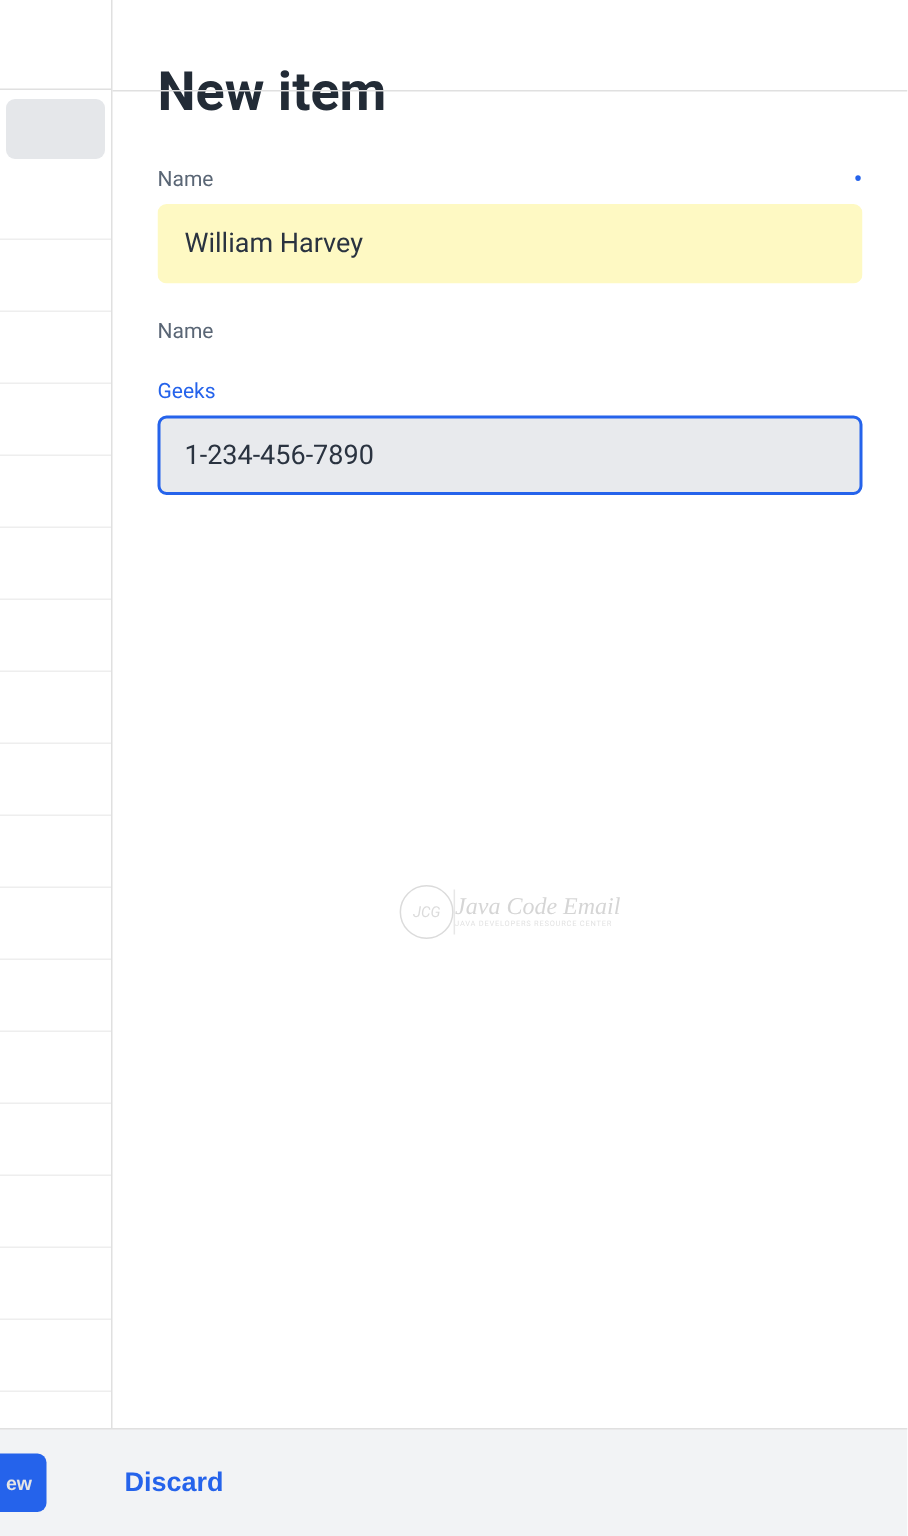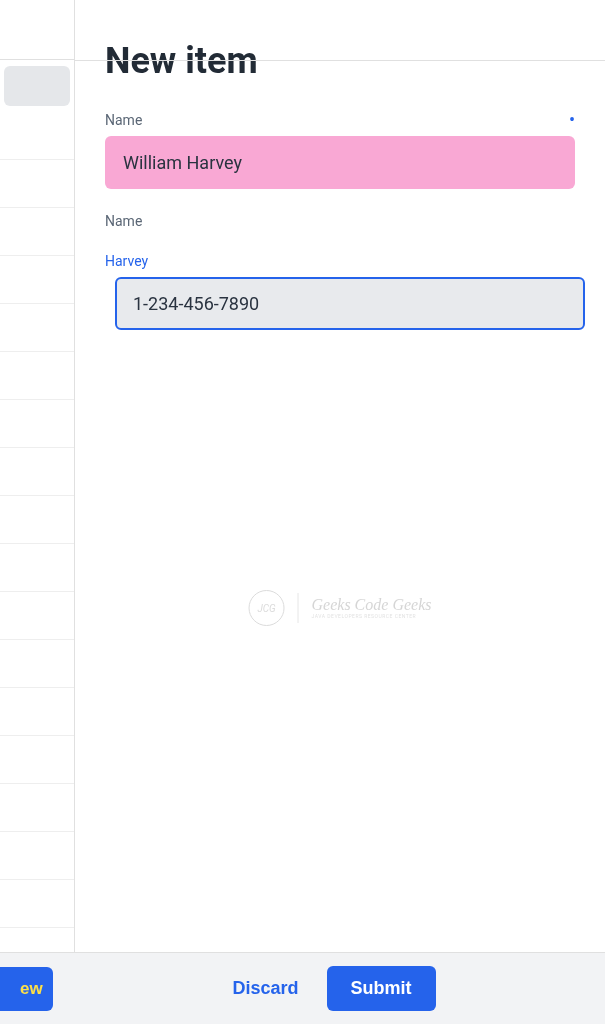--- a/index.html
+++ b/index.html
@@ -69,39 +69,38 @@
     .required-dot {
       color: #2563eb;
       font-size: 18px;
       line-height: 10px;
     }
     .input {
       width: 100%;
       padding: 14px 16px;
       font-size: 18px;
       color: #2a3340;
-      background: #f9a8d4;
+      background: #fef9c3;
       border: 2px solid transparent;
       border-radius: 6px;
       outline: none;
       font-family: inherit;
     }
     .input.focused {
       border: 2px solid #2563eb;
       background: #e8eaed;
-      margin-left: 10px;
     }
     .watermark {
       position: absolute;
       top: 590px;
       left: 50%;
       transform: translateX(-50%);
       display: flex;
       align-items: center;
-      gap: 13px;
+      gap: 0;
       opacity: 0.35;
     }
     .watermark-circle {
       width: 36px;
       height: 36px;
       border: 1.5px solid #999;
       border-radius: 50%;
       display: flex;
       align-items: center;
       justify-content: center;
@@ -145,32 +144,32 @@
     }
     .bottom-left {
       width: 75px;
       height: 100%;
       display: flex;
       align-items: center;
       justify-content: flex-start;
     }
     .left-btn-fragment {
       background: #2563eb;
-      color: #fde047;
-      font-size: 17px;
+      color: #e5e5e5;
+      font-size: 13px;
       font-weight: 600;
-      padding: 12px 10px 12px 20px;
+      padding: 12px 10px 12px 4px;
       border-radius: 0 6px 6px 0;
       border: none;
       cursor: pointer;
     }
     .bottom-right {
       flex: 1;
       display: flex;
-      justify-content: center;
+      justify-content: space-between;
       align-items: center;
       padding-right: 20px;
       gap: 20px;
     }
     .discard-btn {
       background: transparent;
       border: none;
       color: #2563eb;
       font-size: 18px;
       font-weight: 600;
@@ -232,36 +231,35 @@
         <span class="required-dot">•</span>
       </div>
       <input class="input" type="text" value="William Harvey" style="">
     </div>
 
     <div class="form-group">
       <div class="label">Name</div>
     </div>
 
     <div class="form-group">
-      <div class="label focused">Harvey</div>
+      <div class="label focused">Geeks</div>
       <input class="input focused" type="text" value="1-234-456-7890" style="">
     </div>
 
     <div class="watermark">
       <div class="watermark-circle">JCG</div>
       <div class="watermark-divider"></div>
       <div class="watermark-text">
-        <span class="watermark-main">Geeks Code Geeks</span>
+        <span class="watermark-main">Java Code Email</span>
         <span class="watermark-sub">Java Developers Resource Center</span>
       </div>
     </div>
   </div>
 </div>
 
 <div class="bottom-bar">
   <div class="bottom-left">
     <button class="left-btn-fragment">ew</button>
   </div>
   <div class="bottom-right">
     <button class="discard-btn">Discard</button>
-    <button class="submit-btn">Submit</button>
   </div>
 </div>
 
 </body></html>

